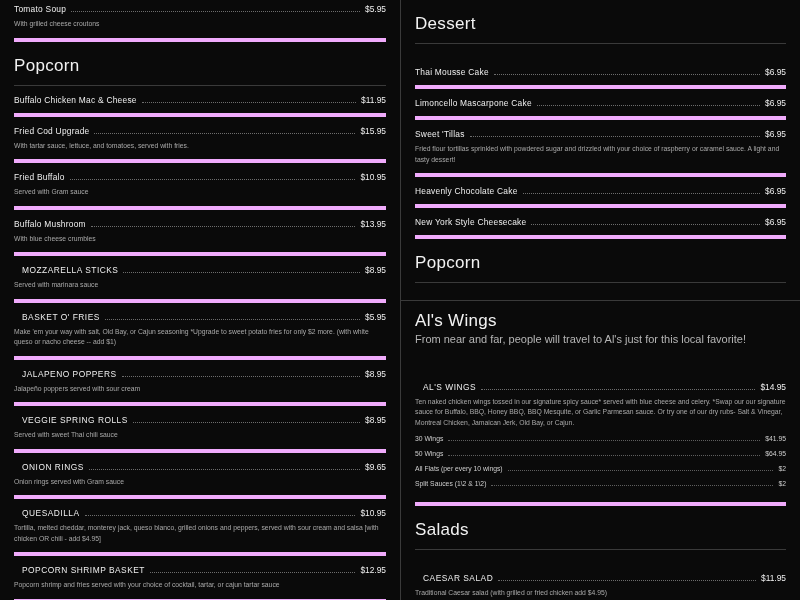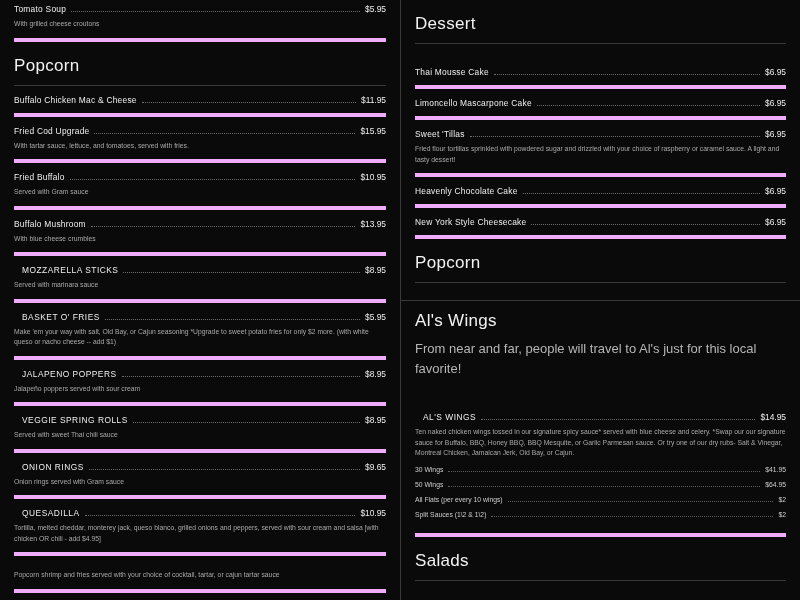--- a/index.html
+++ b/index.html
@@ -52,24 +52,23 @@
   }
   .section-head {
     padding-top: 14px;
     padding-bottom: 9px;
     border-bottom: 1px solid #3a3a3a;
   }
   .section-head.no-rule {
     border-bottom: none;
   }
   .section-sub {
-    font-size: 13px;
+    font-size: 11px;
     color: #b6b6b6;
     line-height: 1.5;
-    margin-top: 8px;
     padding-bottom: 2px;
   }
   .item {
     padding: 9px 0 8px 0;
     border-bottom: 4px solid #f0abfc;
   }
   .item-row {
     display: flex;
     align-items: baseline;
     width: 100%;
@@ -236,20 +235,25 @@
     <div class="item">
       <div class="item-row">
         <span class="item-name caps">QUESADILLA</span>
         <span class="dots"></span>
         <span class="item-price">$10.95</span>
       </div>
       <div class="item-desc">Tortilla, melted cheddar, monterey jack, queso blanco, grilled onions and peppers, served with sour cream and salsa [with chicken OR chili - add $4.95]</div>
     </div>
 
     <div class="item">
+      <div class="item-row">
+        <span class="item-name caps">POPCORN SHRIMP BASKET</span>
+        <span class="dots"></span>
+        <span class="item-price">$12.95</span>
+      </div>
       <div class="item-desc">Popcorn shrimp and fries served with your choice of cocktail, tartar, or cajun tartar sauce</div>
     </div>
 
   </div>
 
   <div class="col col-right">
 
     <div class="section-head">
       <h2 class="section-title">Dessert</h2>
     </div>

